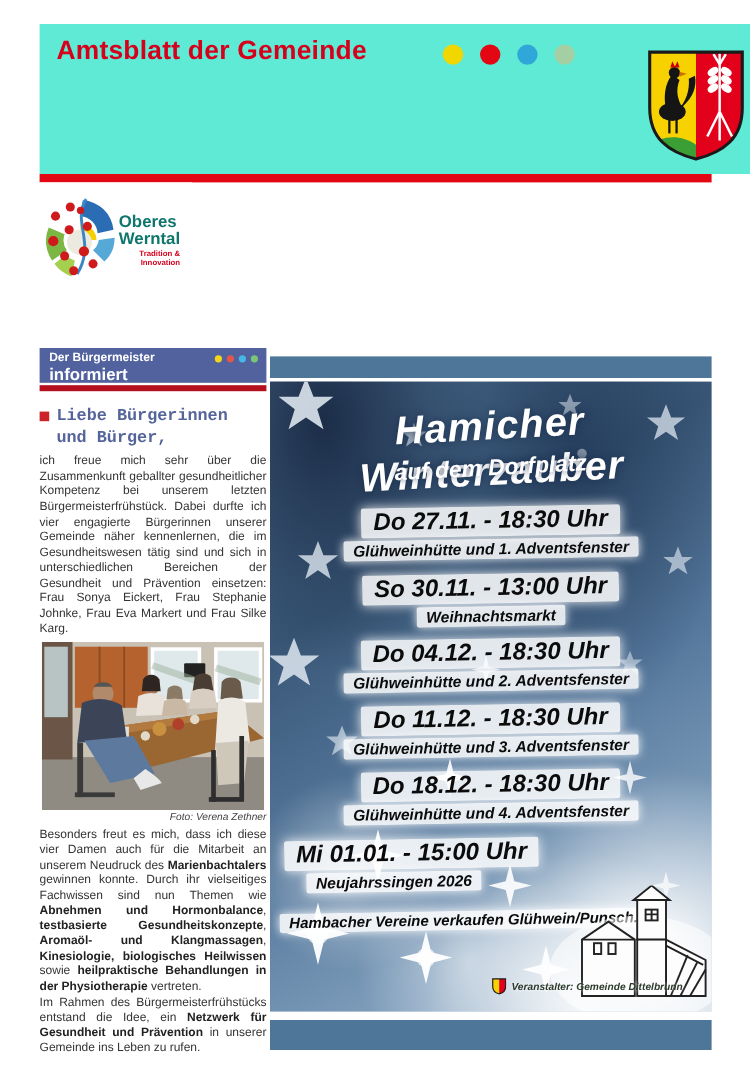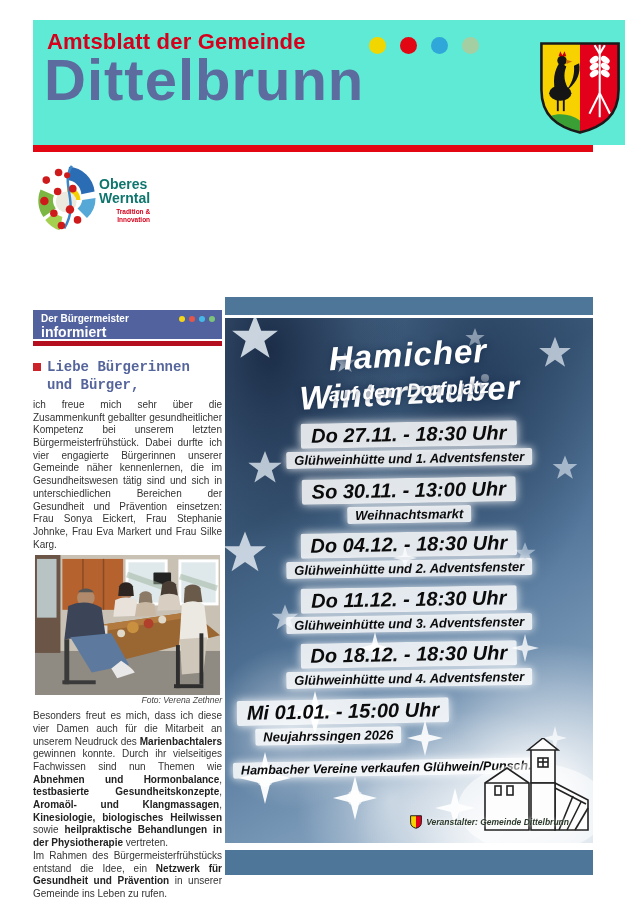--- a/index.html
+++ b/index.html
@@ -30,21 +30,21 @@
   #blueband .l3{position:absolute;left:20px;top:66px;font-size:11px;font-weight:bold;}
 
   
   #infobar{position:absolute;left:33px;top:250px;width:560px;height:28px;
            border-top:1px solid #9a9a9a;border-bottom:1px solid #9a9a9a;font-size:11px;color:#3c3c3c;}
   #infobar span{position:absolute;top:8px;}
   #infobar .f1{left:2px;} #infobar .f2{left:152px;} #infobar .f3{left:390px;} #infobar .f4{right:2px;}
 
   
   #leftcol{position:absolute;left:33px;top:290px;width:189px;}
-  #sectionbox{position:relative;background:#51629f;color:#fff;height:29px;padding:3px 8px 0 8px;box-sizing:border-box;margin-top:20px;}
+  #sectionbox{position:relative;background:#51629f;color:#fff;height:29px;padding:3px 8px 0 8px;box-sizing:border-box;}
   #sectionbox .s1{font-size:10px;font-weight:bold;line-height:1.15;}
   #sectionbox .s2{font-size:14px;font-weight:bold;line-height:1.0;}
   #sectionbox .minidots{position:absolute;right:7px;top:6px;display:flex;gap:4px;}
   #sectionbox .minidots span{width:6px;height:6px;border-radius:50%;display:block;}
   .m1{background:#f5d617}.m2{background:#e2574a}.m3{background:#45b8e8}.m4{background:#7cc578}
   #sectionrule{height:5px;background:#b30f1e;margin-top:2px;}
 
   #articletitle{display:flex;margin-top:13px;font-size:14px;font-weight:bold;color:#55659b;line-height:1.25;font-family:Liberation Mono, monospace;}
   #articletitle .sq{width:8px;height:8px;background:#cc2229;margin:4px 6px 0 0;flex:none;}
 
@@ -87,21 +87,20 @@
   #organizer{position:absolute;right:24px;bottom:14px;display:flex;align-items:center;gap:4px;
       font-size:8.5px;font-weight:bold;font-style:italic;color:#2c3a2c;text-shadow:0 0 4px #fff;text-align:right;}
 </style>
 </head>
 <body>
 
 <div id="page">
 
   <div id="masthead">
     <div class="kicker">Amtsblatt der Gemeinde</div>
-    <div class="title">Dittelbrunn</div>
     <div class="dotrow">
       <span class="d1"></span>
       <span class="d2"></span>
       <span class="d3"></span>
       <span class="d4"></span>
     </div>
     <svg id="crest" width="86" height="96" viewBox="0 0 100 112">
       <defs>
           <clipPath id="shieldClip">
             <path d="M5,4 H95 V58 C95 88 77 101 50 108 C23 101 5 88 5 58 Z"></path>

